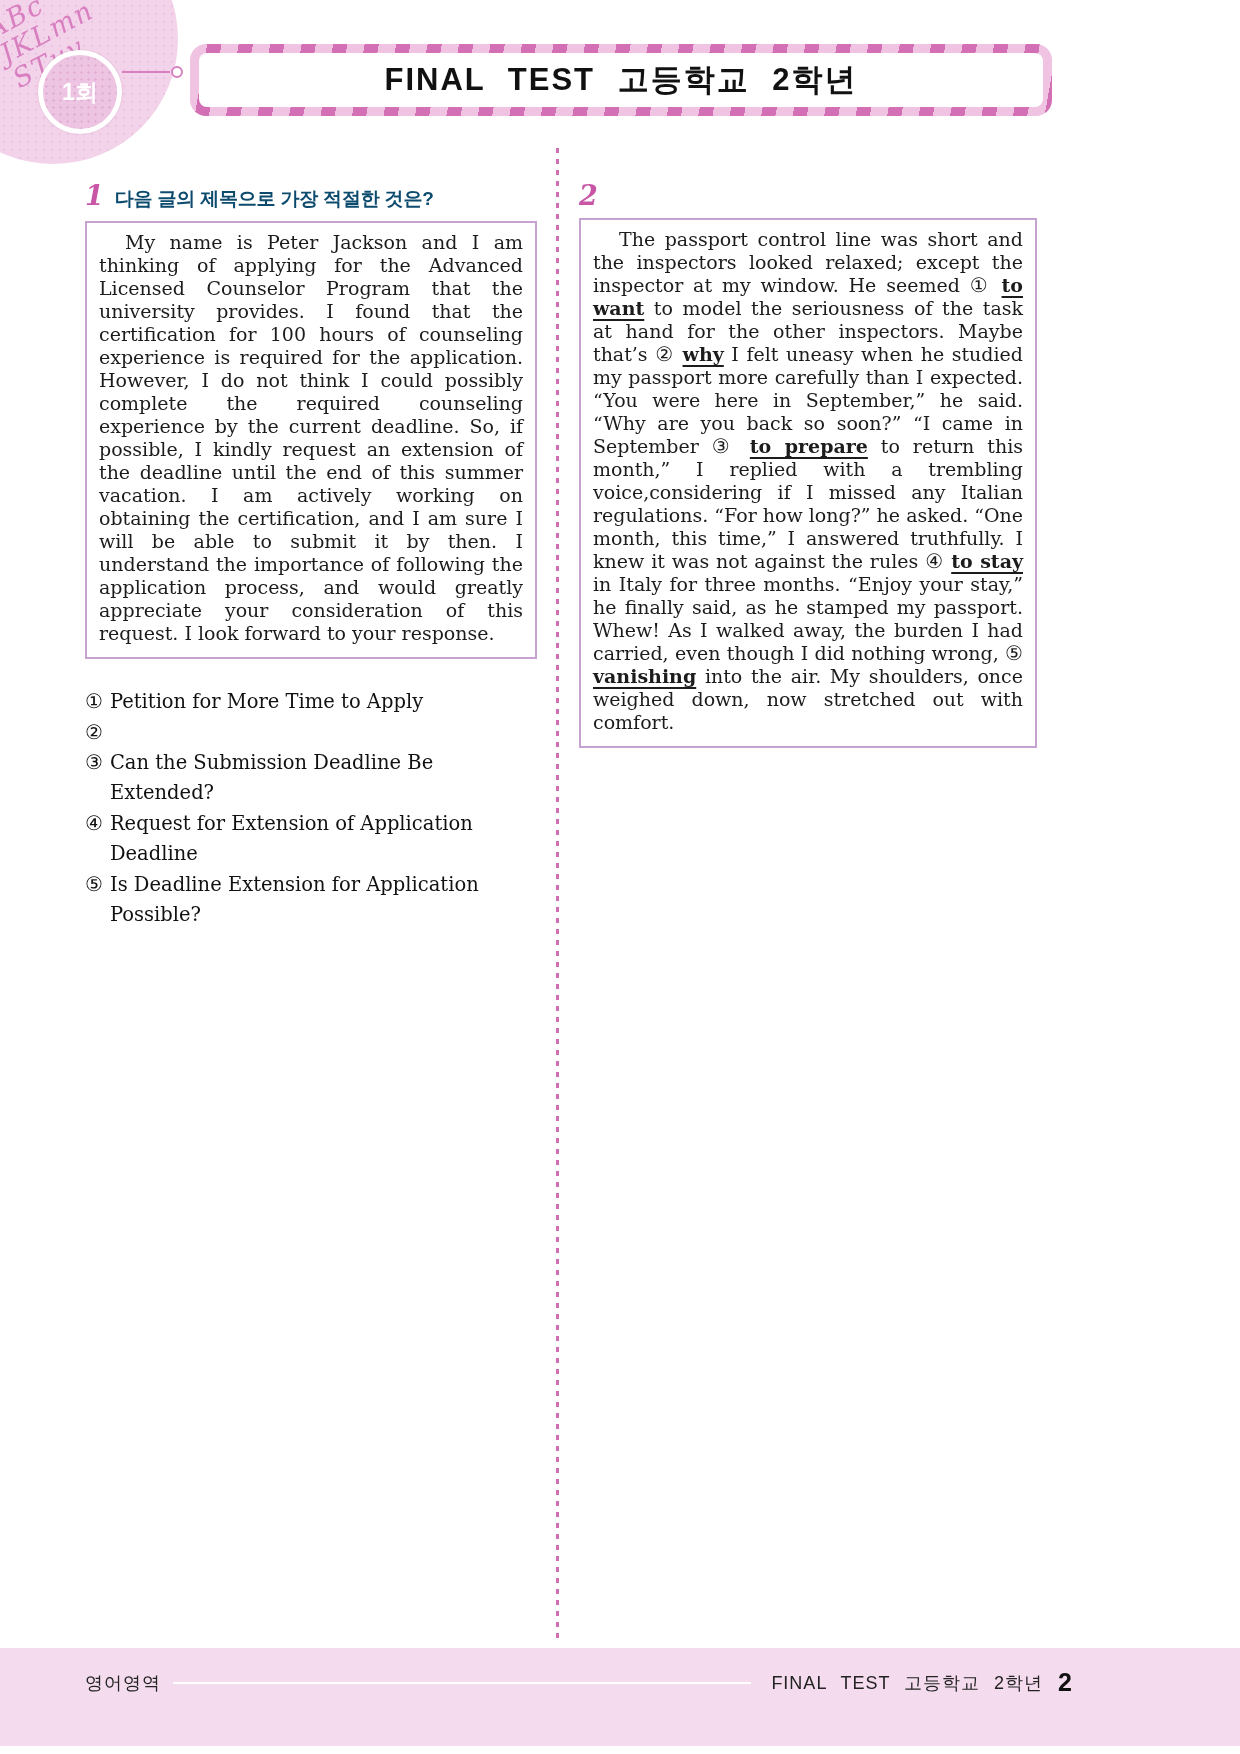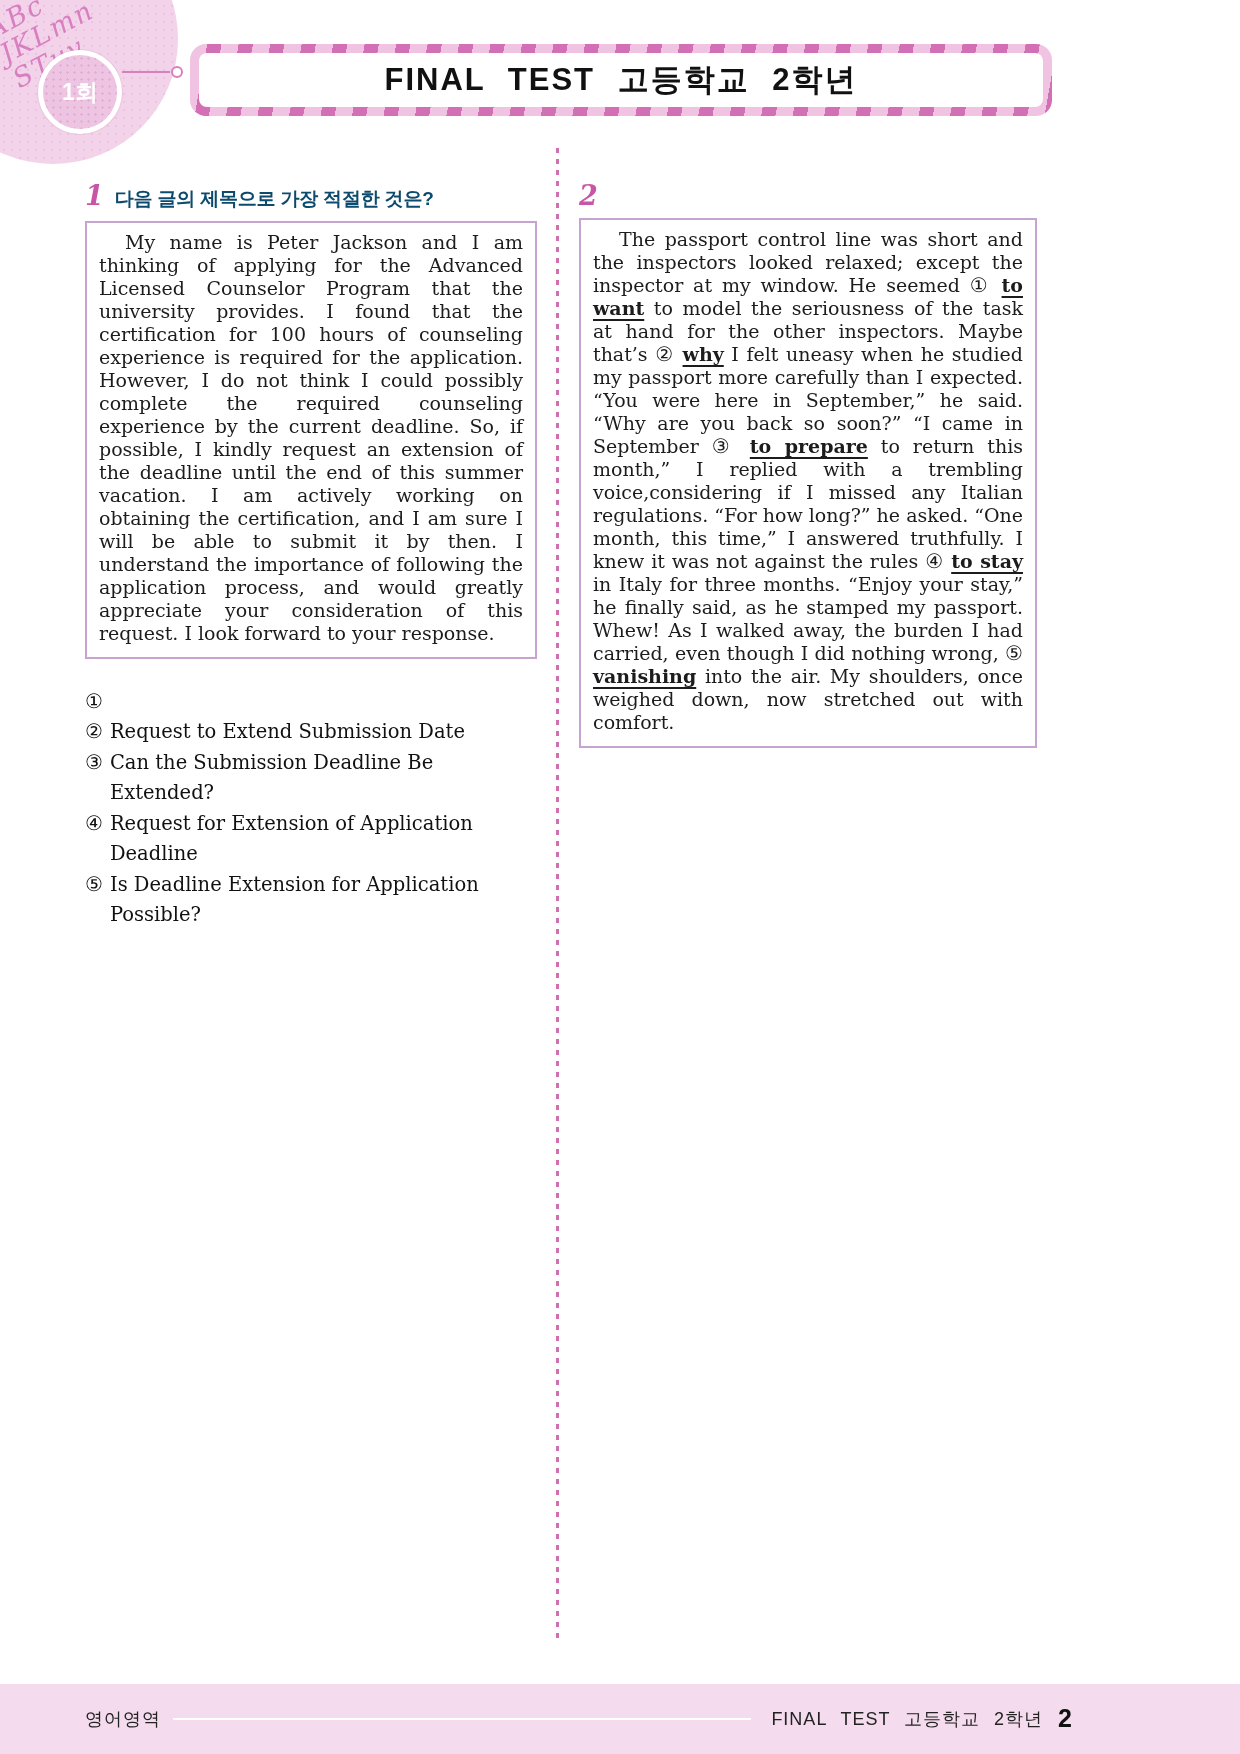--- a/index.html
+++ b/index.html
@@ -88,21 +88,21 @@
   .k-ub{
     font-weight:bold;text-decoration:underline;
     text-underline-offset:4px;text-decoration-thickness:2px;
   }
 
   .options{list-style:none;margin:27px 0 0 0;padding:0;font-size:19.5px;line-height:30px;color:#111;}
   .option{display:flex;gap:7px;align-items:baseline;}
   .opt-marker{font-size:20px;flex:none;}
 
   
-  .footer{position:absolute;left:0;bottom:0;width:1240px;height:70px;background:var(--footer-band);}
+  .footer{position:absolute;left:0;bottom:8px;width:1240px;height:98px;background:var(--footer-band);}
   .footer-row{position:absolute;top:20px;left:85px;right:168px;display:flex;align-items:center;}
   .footer-left{font-family:"Liberation Sans", sans-serif;font-size:18px;color:#222;letter-spacing:1px;flex:none;}
   .footer-line{flex:1;height:2px;background:#fff;margin:0 20px 0 12px;}
   .footer-right{
     font-family:"Liberation Sans", sans-serif;font-size:18px;color:#222;
     letter-spacing:1px;word-spacing:8px;display:flex;align-items:center;gap:15px;flex:none;
   }
   .footer-page{font-weight:bold;font-size:25px;color:#111;letter-spacing:0;}
 </style>
 </head>
@@ -130,24 +130,24 @@
 
   <div class="col-left">
     <div class="q-head">
       <span class="q-num">1</span>
       <span class="q-prompt"><span>다음 글의 제목으로 가장 적절한 것은?</span></span>
     </div>
     <div class="passage-box"><span>My name is Peter Jackson and I am thinking of applying for the Advanced Licensed Counselor Program that the university provides. I found that the certification for 100 hours of counseling experience is required for the application. However, I do not think I could possibly complete the required counseling experience by the current deadline. So, if possible, I kindly request an extension of the deadline until the end of this summer vacation. I am actively working on obtaining the certification, and I am sure I will be able to submit it by then. I understand the importance of following the application process, and would greatly appreciate your consideration of this request. I look forward to your response.</span></div>
     <ol class="options">
         <li class="option">
           <span class="opt-marker">①</span>
+          <span class="opt-text">Petition for More Time to Apply</span>
         </li>
         <li class="option">
           <span class="opt-marker">②</span>
-          <span class="opt-text">Request to Extend Submission Date</span>
         </li>
         <li class="option">
           <span class="opt-marker">③</span>
           <span class="opt-text">Can the Submission Deadline Be Extended?</span>
         </li>
         <li class="option">
           <span class="opt-marker">④</span>
           <span class="opt-text">Request for Extension of Application Deadline</span>
         </li>
         <li class="option">

